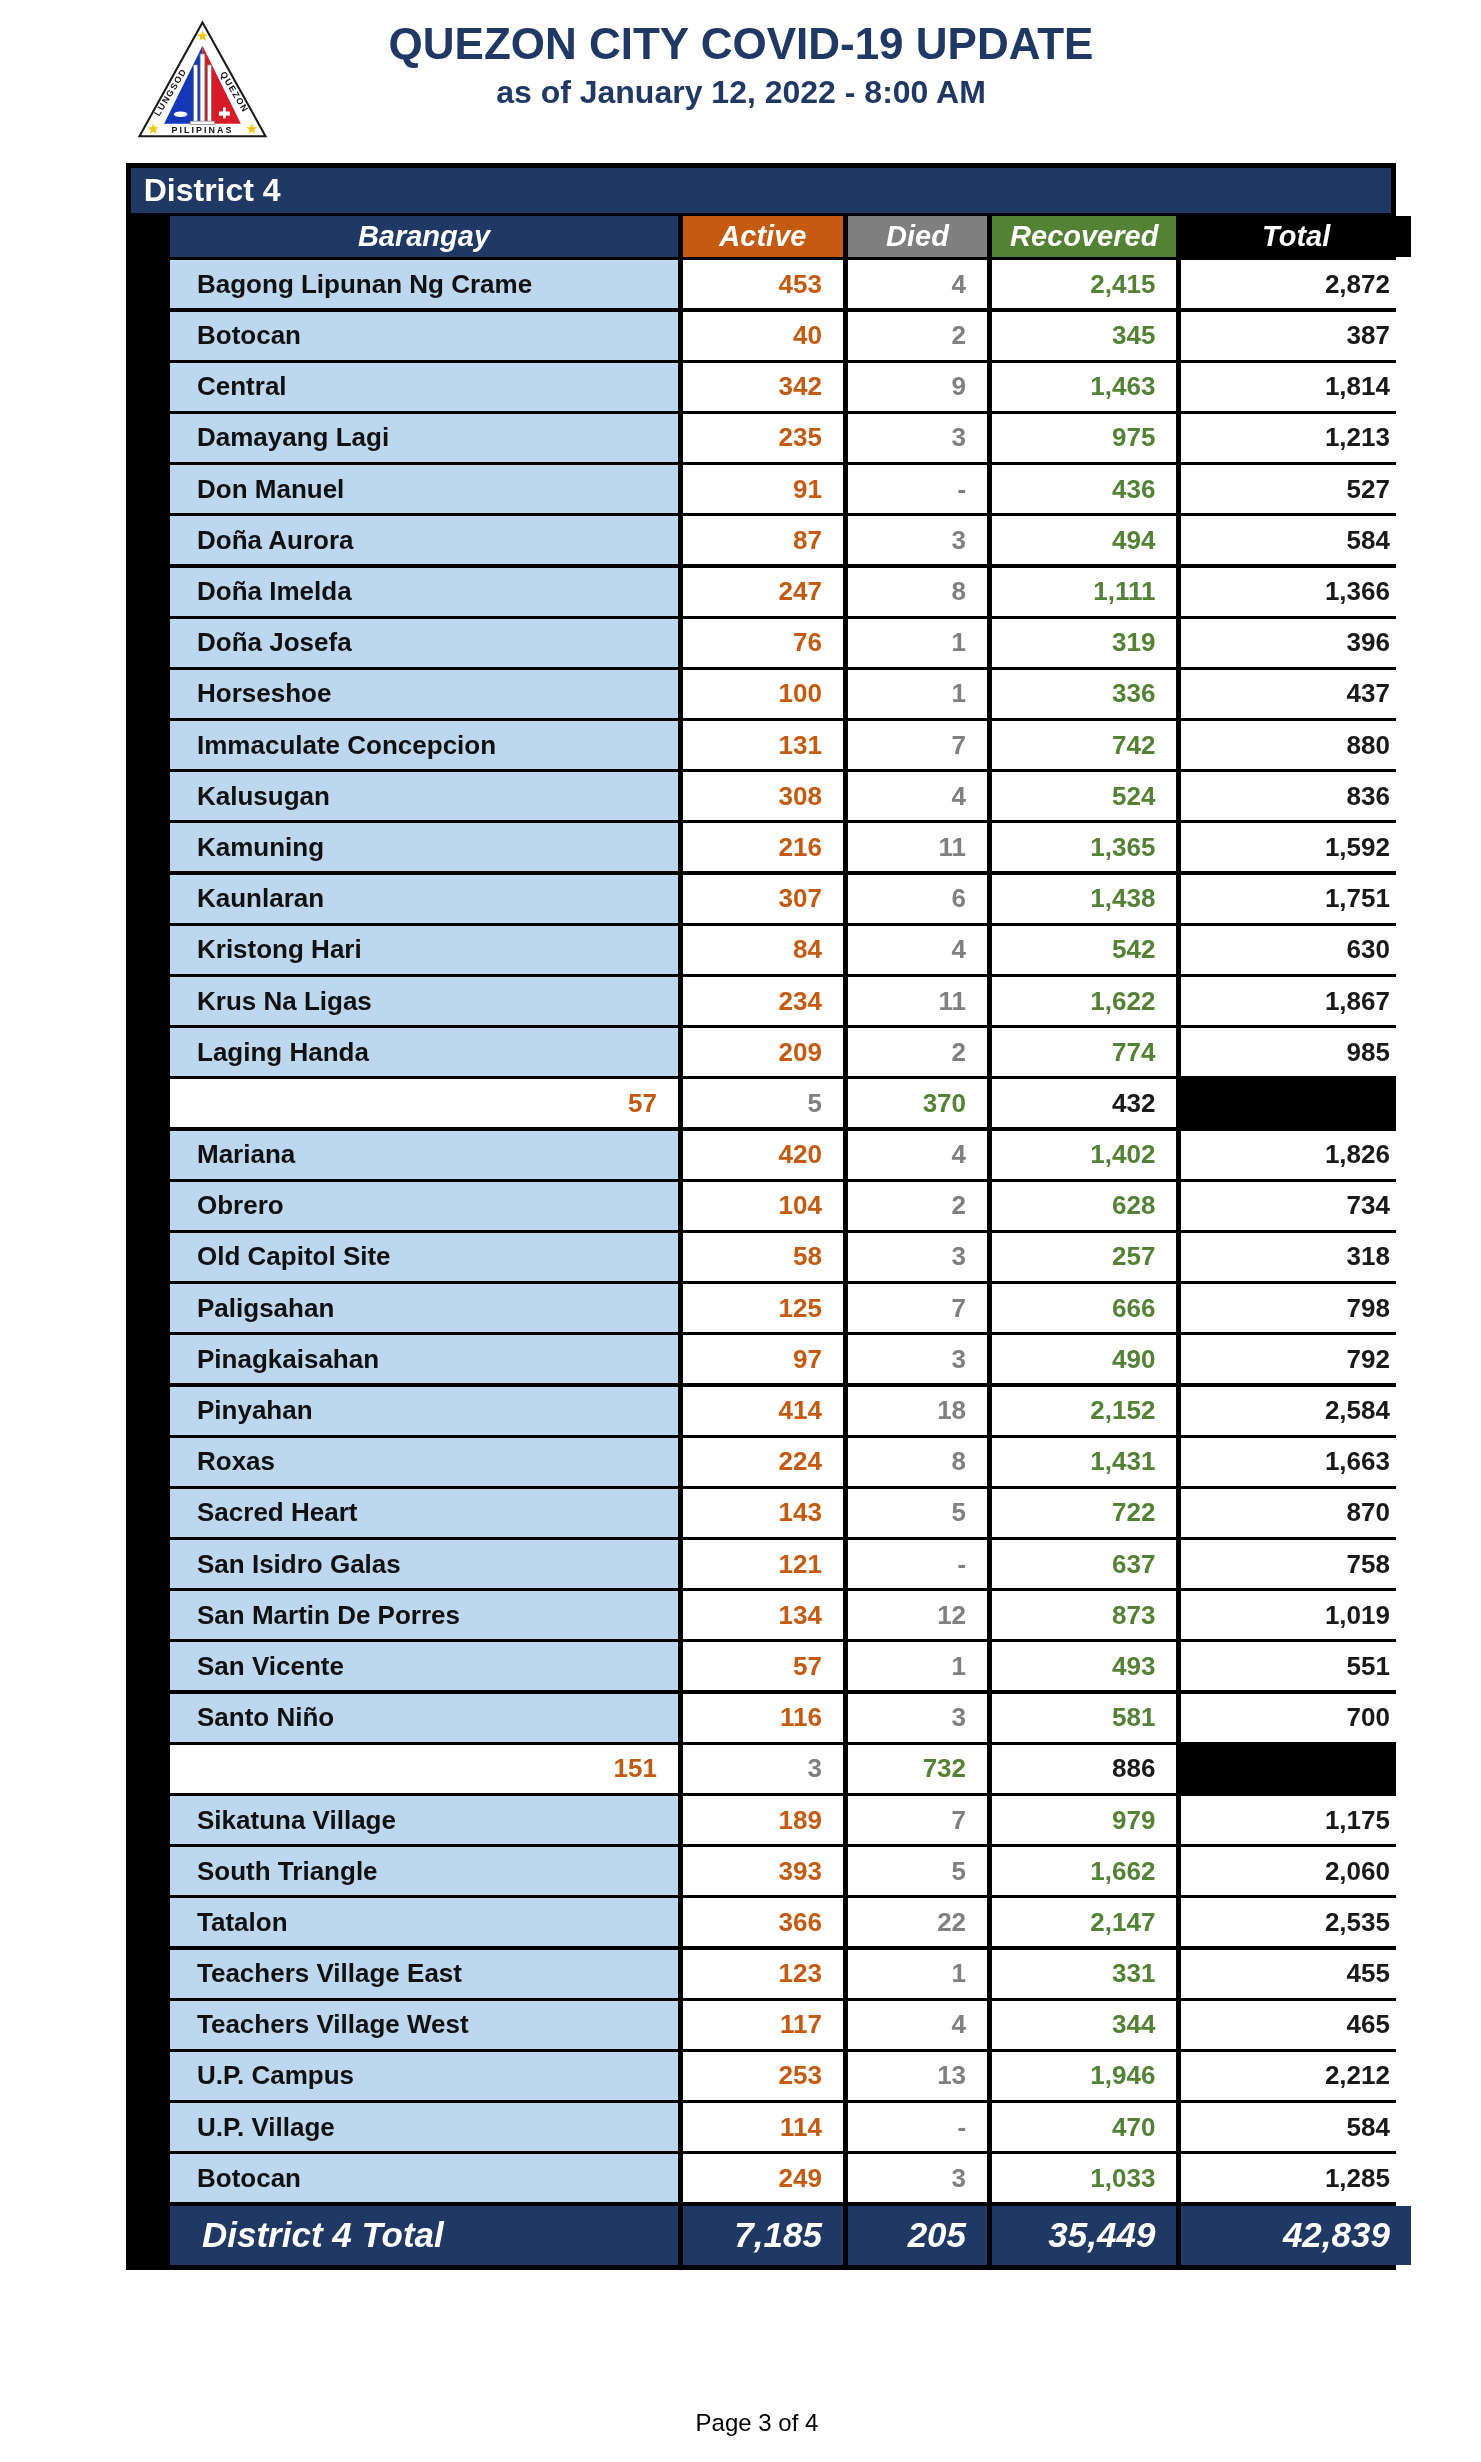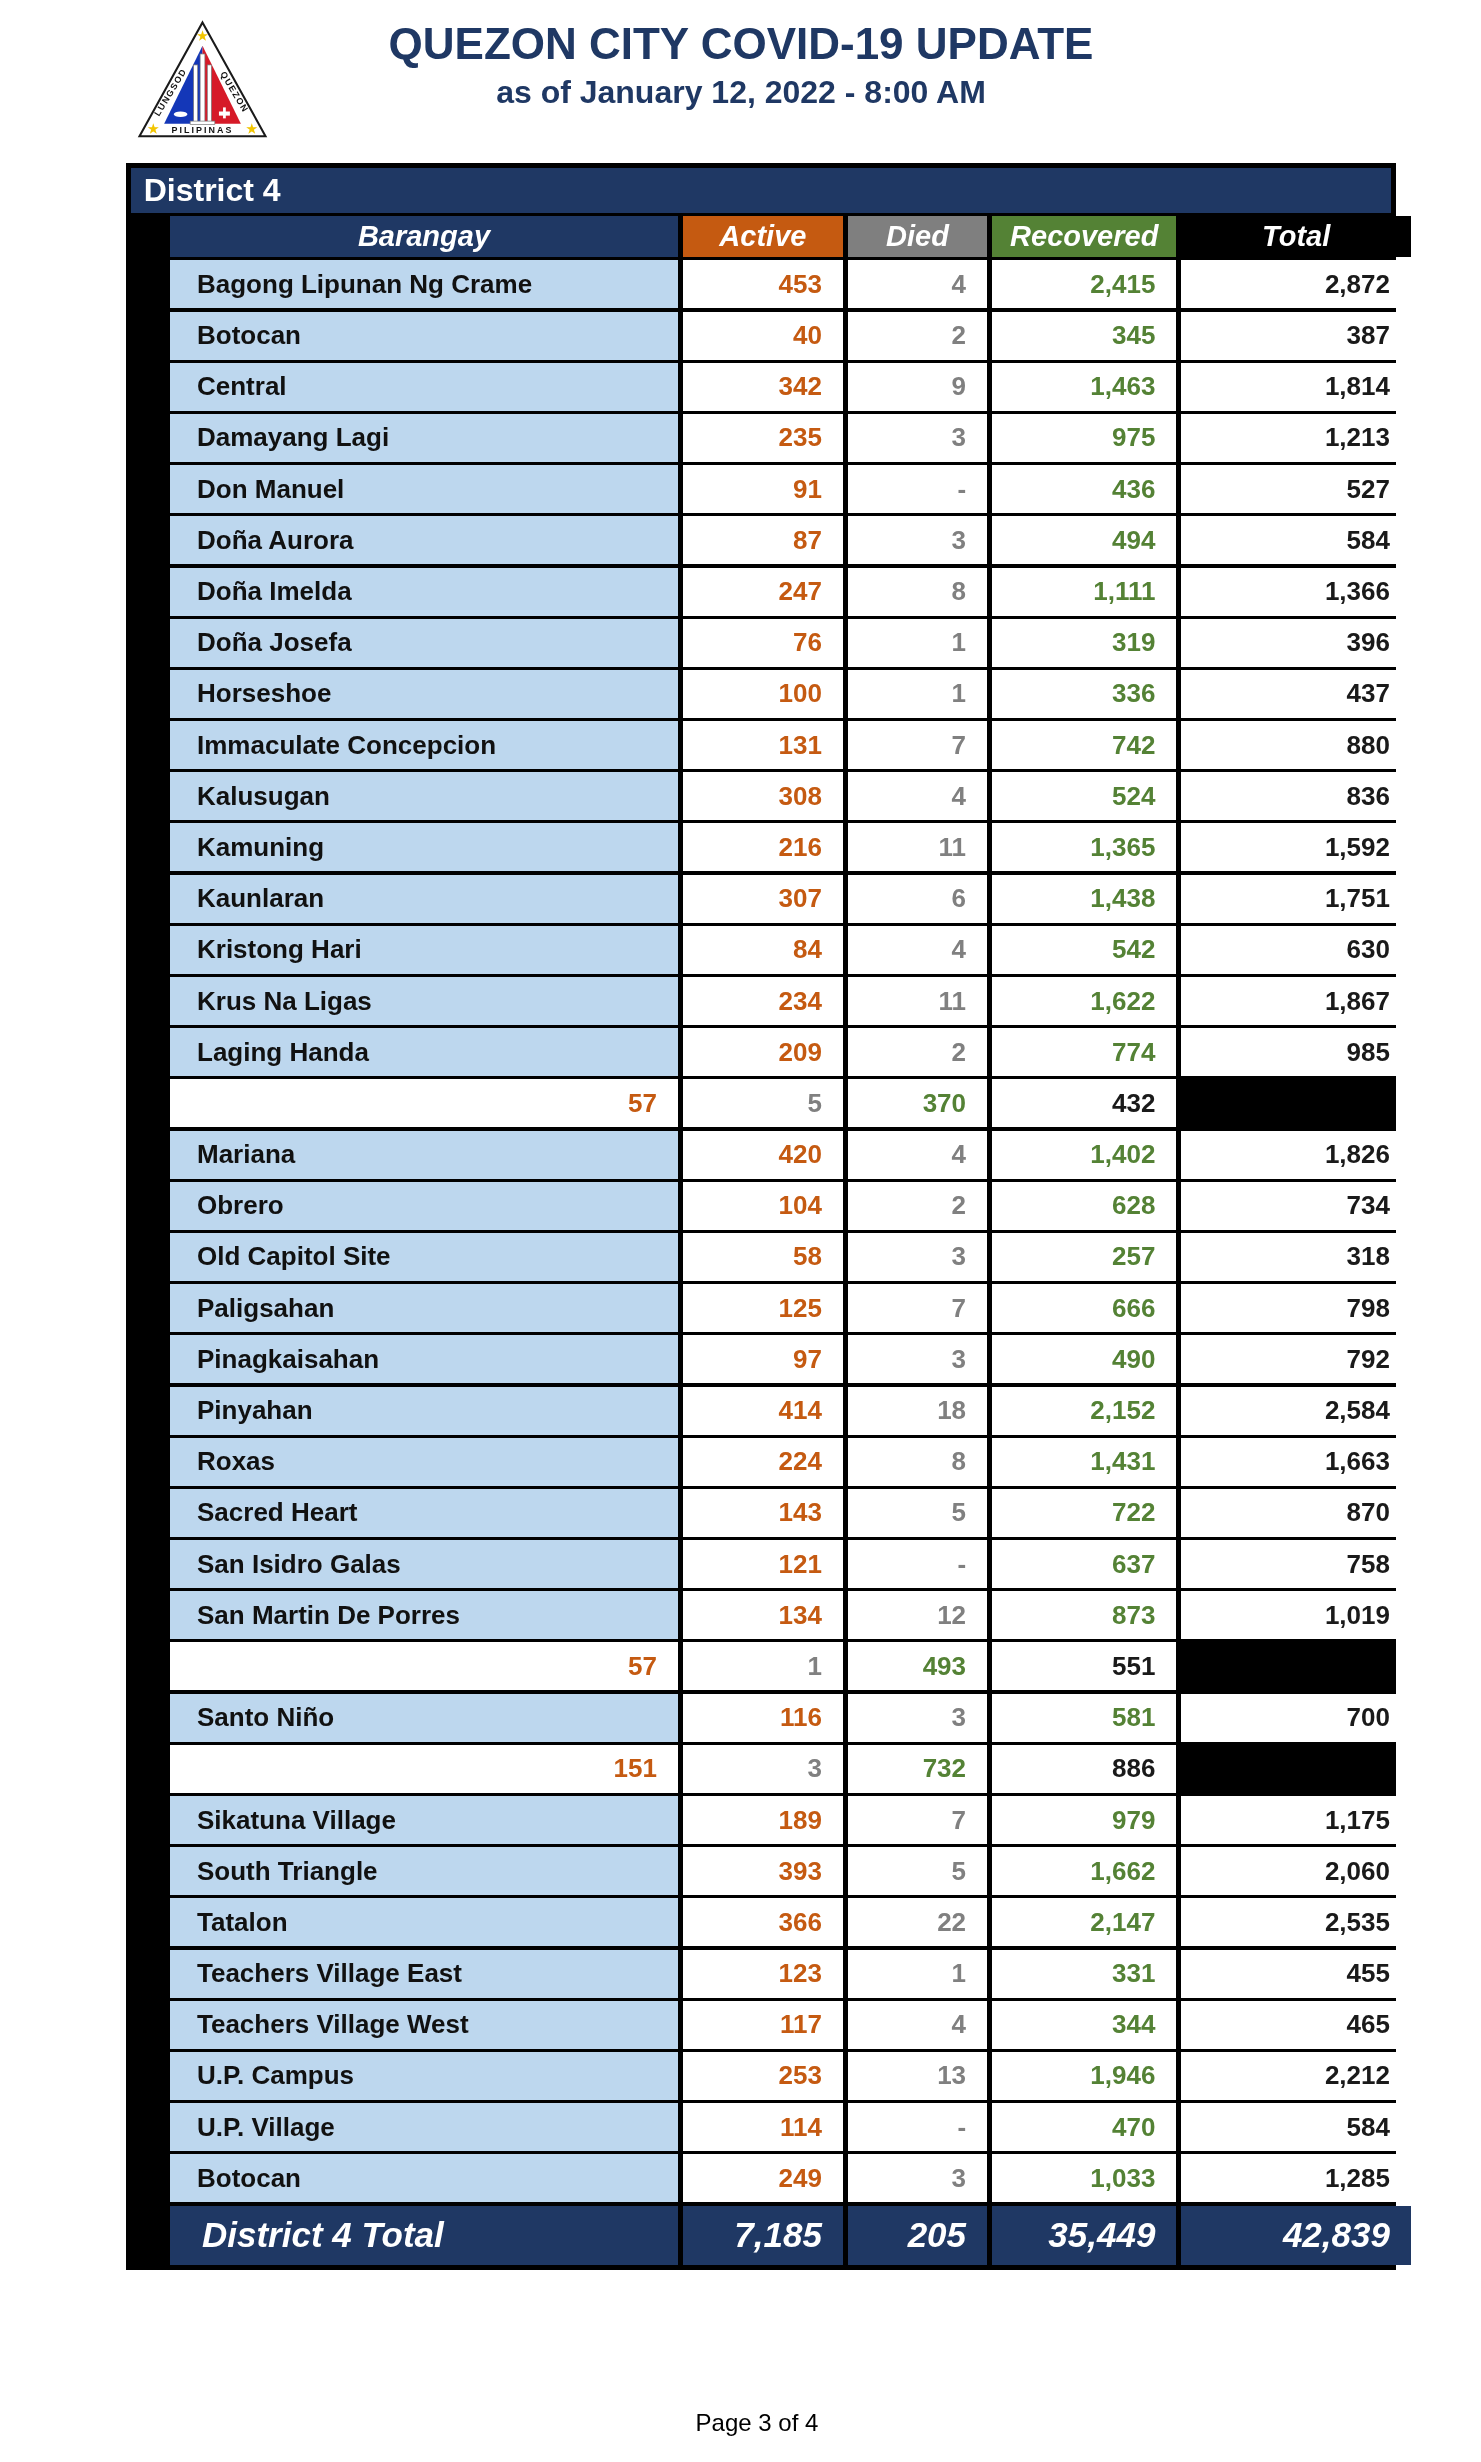--- a/index.html
+++ b/index.html
@@ -297,20 +297,21 @@
           <div class="cell num total">758</div>
         </div>
         <div class="grid-row row">
           <div class="cell name">San Martin De Porres</div>
           <div class="cell num active">134</div>
           <div class="cell num died">12</div>
           <div class="cell num recovered">873</div>
           <div class="cell num total">1,019</div>
         </div>
         <div class="grid-row row">
+          <div class="cell name">San Vicente</div>
           <div class="cell num active">57</div>
           <div class="cell num died">1</div>
           <div class="cell num recovered">493</div>
           <div class="cell num total">551</div>
         </div>
         <div class="grid-row row">
           <div class="cell name">Santo Niño</div>
           <div class="cell num active">116</div>
           <div class="cell num died">3</div>
           <div class="cell num recovered">581</div>

